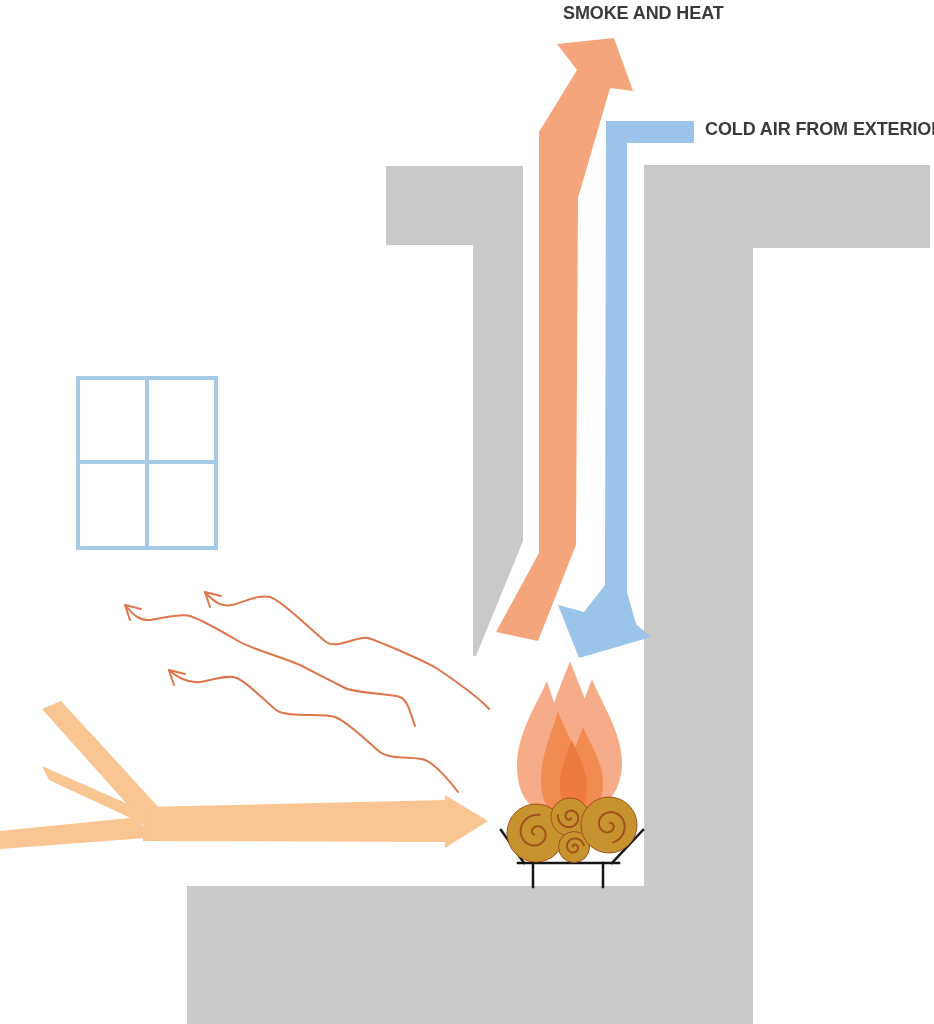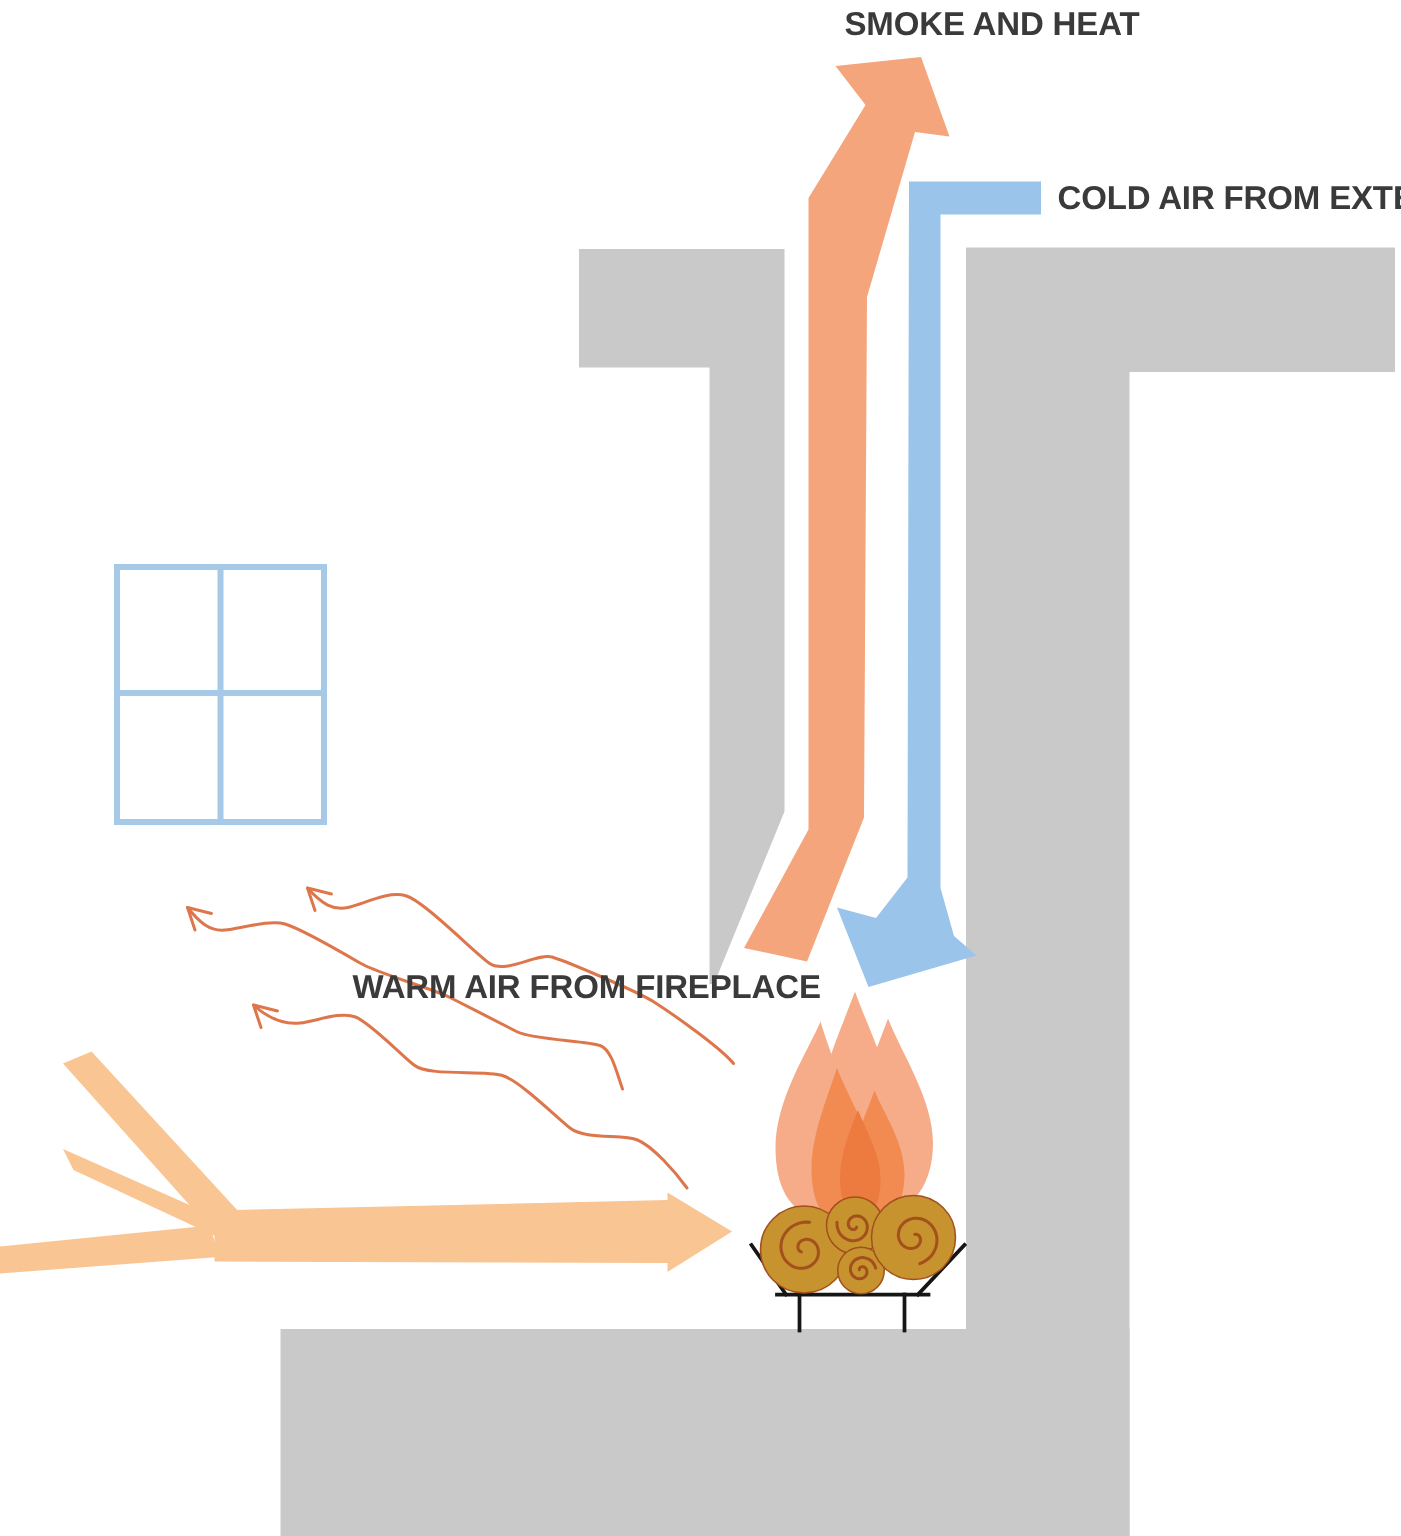--- a/index.html
+++ b/index.html
@@ -7,21 +7,21 @@
     position:relative;
     width:934px;height:1024px;
     background:var(--background,#fff);
     overflow:hidden;
     font-family:"Liberation Sans",sans-serif;
   }
   .stage svg{position:absolute;left:0;top:0;}
   .label{
     position:absolute;
     font-family:"Liberation Sans",sans-serif;
-    font-size:22px;font-weight:600;
+    font-size:18px;font-weight:600;
     letter-spacing:-0.1px;
     color:var(--label-dark,#3a3a3a);
     white-space:nowrap;
   }
   .label.room{color:var(--room-label-brown,#3f2b1c);}
   .wall{fill:var(--wall-gray,#c9c9c9);}
   .smoke-arrow{fill:var(--smoke-arrow-orange,#f5a57c);}
   .cold-arrow{fill:var(--cold-arrow-blue,#9ac4ea);}
   .tan{fill:var(--room-arrow-tan,#f9c592);}
   .wavy{stroke:var(--wavy-line-orange,#de764b);stroke-width:2;fill:none;stroke-linecap:round;stroke-linejoin:round;}
@@ -94,14 +94,13 @@
       <circle class="log" cx="609" cy="825" r="28"></circle>
       <path class="spiral" d="M534.3,834.6L533.9,834.5L533.5,834.3L533.1,834.0L532.7,833.6L532.4,833.2L532.2,832.7L532.0,832.1L531.9,831.5L532.0,830.8L532.1,830.1L532.3,829.4L532.7,828.8L533.2,828.1L533.8,827.6L534.5,827.1L535.3,826.7L536.2,826.4L537.1,826.2L538.1,826.2L539.1,826.3L540.2,826.6L541.2,827.0L542.1,827.6L543.0,828.4L543.8,829.3L544.5,830.3L545.0,831.4L545.4,832.7L545.6,834.0L545.6,835.4L545.5,836.8L545.1,838.2L544.5,839.5L543.7,840.8L542.7,842.0L541.5,843.0L540.2,843.9L538.7,844.7L537.1,845.2L535.4,845.5L533.7,845.5L531.9,845.3L530.1,844.9L528.4,844.2L526.8,843.2L525.3,842.0L523.9,840.6L522.8,839.0L521.9,837.2L521.2,835.2L520.7,833.2L520.6,831.1L520.8,828.9L521.2,826.8L522.0,824.7L523.1,822.7L524.5,820.8L526.1,819.1L528.0,817.7L530.1,816.5L532.3,815.6L534.7,815.0L537.2,814.7L539.8,814.8"></path>
       <path class="spiral" d="M571.1,818.1L571.0,818.4L570.9,818.6L570.7,818.9L570.5,819.1L570.2,819.3L569.9,819.5L569.5,819.6L569.1,819.7L568.6,819.7L568.2,819.6L567.7,819.5L567.3,819.2L566.9,818.9L566.5,818.6L566.1,818.1L565.9,817.6L565.7,817.0L565.5,816.4L565.5,815.7L565.6,815.1L565.7,814.4L566.0,813.7L566.4,813.1L566.8,812.5L567.4,812.0L568.1,811.5L568.8,811.1L569.6,810.8L570.5,810.7L571.4,810.6L572.3,810.7L573.2,811.0L574.1,811.3L575.0,811.8L575.7,812.4L576.5,813.2L577.1,814.0L577.6,815.0L577.9,816.0L578.2,817.1L578.2,818.3L578.1,819.4L577.9,820.6L577.5,821.7L576.9,822.8L576.1,823.8L575.2,824.7L574.2,825.5L573.0,826.2L571.8,826.7L570.4,827.0L569.0,827.1L567.6,827.1L566.2,826.8L564.8,826.3L563.5,825.6L562.2,824.8L561.1,823.8L560.1,822.6L559.3,821.2L558.7,819.7L558.2,818.2L558.0,816.5L558.0,814.9"></path>
       <path class="spiral" d="M572.9,846.5L572.9,846.2L572.9,846.0L572.9,845.7L573.0,845.5L573.2,845.3L573.4,845.0L573.7,844.8L574.0,844.7L574.3,844.6L574.7,844.5L575.1,844.5L575.5,844.5L575.9,844.7L576.3,844.8L576.7,845.1L577.0,845.4L577.3,845.8L577.6,846.2L577.8,846.7L577.9,847.3L578.0,847.8L578.0,848.4L577.9,849.0L577.7,849.6L577.4,850.2L577.0,850.7L576.5,851.2L576.0,851.6L575.4,852.0L574.7,852.3L574.0,852.4L573.2,852.5L572.4,852.5L571.6,852.3L570.8,852.1L570.1,851.7L569.4,851.2L568.7,850.6L568.2,849.9L567.7,849.1L567.3,848.3L567.1,847.3L567.0,846.4L567.0,845.4L567.1,844.4L567.4,843.4L567.9,842.5L568.5,841.6L569.2,840.8L570.0,840.0L571.0,839.4L572.0,839.0L573.1,838.6L574.3,838.4L575.4,838.4L576.6,838.6L577.8,838.9L579.0,839.4L580.1,840.0L581.1,840.8L582.0,841.8L582.7,842.9L583.3,844.1L583.8,845.4"></path>
       <path class="spiral" d="M609.8,822.9L610.2,822.8L610.7,822.8L611.1,822.9L611.6,823.1L612.0,823.4L612.5,823.7L612.9,824.1L613.2,824.7L613.4,825.2L613.6,825.9L613.7,826.6L613.6,827.3L613.5,828.1L613.2,828.8L612.8,829.6L612.2,830.2L611.6,830.9L610.8,831.4L610.0,831.8L609.0,832.1L608.0,832.3L607.0,832.4L605.9,832.2L604.8,831.9L603.7,831.5L602.7,830.9L601.8,830.1L600.9,829.2L600.2,828.1L599.6,826.9L599.2,825.6L598.9,824.2L598.9,822.8L599.1,821.4L599.4,819.9L600.0,818.5L600.8,817.2L601.8,816.0L603.0,814.8L604.4,813.9L605.9,813.1L607.5,812.6L609.2,812.2L611.0,812.1L612.8,812.3L614.6,812.7L616.4,813.4L618.1,814.3L619.6,815.5L621.0,816.9L622.2,818.5L623.2,820.3L624.0,822.3L624.5,824.4L624.6,826.5L624.5,828.7L624.1,830.9L623.4,833.0L622.3,835.1L621.0,837.0L619.4,838.7L617.5,840.2L615.5,841.4L613.2,842.4"></path>
     </g>
   </svg>
 
   <div class="label" style="left:563px;top:3px;">SMOKE AND HEAT</div>
   <div class="label" style="left:705px;top:119px;">COLD AIR FROM EXTERIOR</div>
-  <div class="label" style="left:235px;top:645px;">WARM AIR FROM FIREPLACE</div>
 </div>
 
 </body></html>

